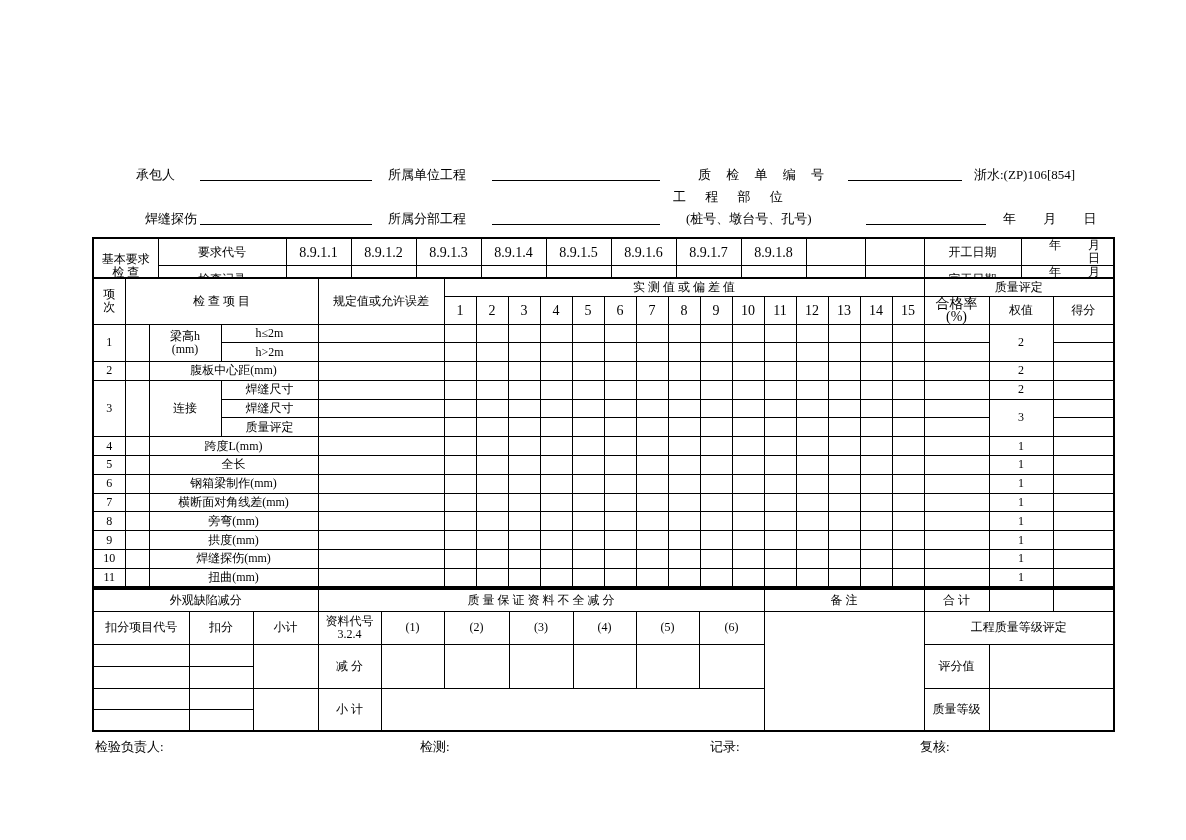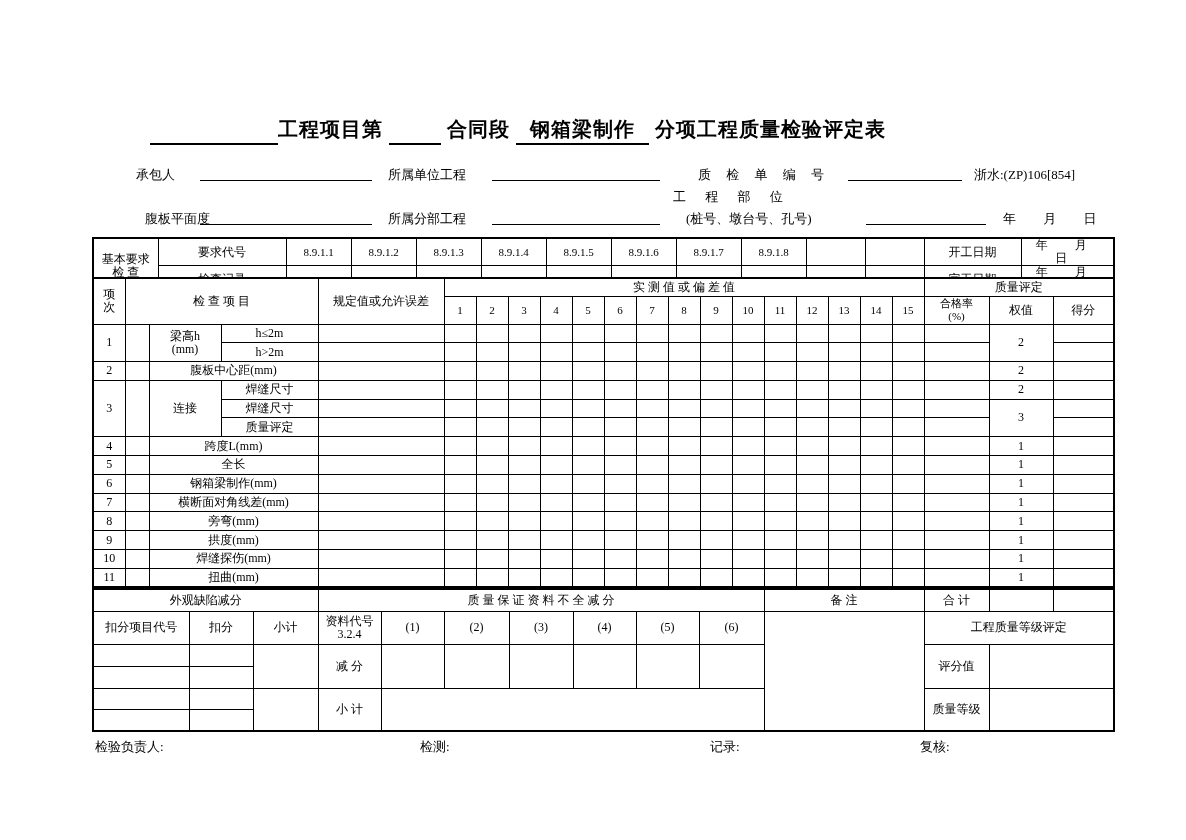--- a/index.html
+++ b/index.html
@@ -18,47 +18,40 @@
   .title-row {
     position:absolute; left:150px; top:116px; width:1000px;
     font-size:20px; font-weight:bold; letter-spacing:1px; white-space:nowrap;
   }
   .title-row .tblank { display:inline-block; border-bottom:2px solid #000; height:20px; vertical-align:bottom; }
   .title-row .uline { display:inline-block; border-bottom:2px solid #000; padding:0 14px; }
   .meta { position:absolute; font-size:13px; white-space:nowrap; }
   .blank { position:absolute; border-bottom:1px solid #000; height:14px; }
   .sp6 { letter-spacing:6px; }
   .sp8 { letter-spacing:8px; }
-  .date { letter-spacing:12px; }
+  .date { letter-spacing:12px;text-align:right; }
   .footer-label { position:absolute; top:738px; font-size:13px; white-space:nowrap; }
-  .small { font-size:11px; }
+  .small { font-size:14px; }
 </style>
 </head>
 <body>
 <div class="page">
 
-<div class="title-row">
-  <span class="tblank" style="width:128px"></span><span>工程项目第</span>
-  <span class="tblank" style="width:52px"></span>
-  <span>合同段</span>
-  <span class="uline">钢箱梁制作</span>
-  <span>分项工程质量检验评定表</span>
-</div>
 
 <span class="meta" style="left:136px;top:166px">承包人</span>
 <span class="blank" style="left:200px;top:167px;width:172px"></span>
 <span class="meta" style="left:388px;top:166px">所属单位工程</span>
 <span class="blank" style="left:492px;top:167px;width:168px"></span>
 <span class="meta sp6" style="left:698px;top:166px">质 检 单 编 号</span>
 <span class="blank" style="left:848px;top:167px;width:114px"></span>
 <span class="meta" style="left:974px;top:166px">浙水:(ZP)106[854]</span>
 
 <span class="meta sp8" style="left:673px;top:188px">工 程 部 位</span>
 
-<span class="meta" style="left:145px;top:210px">腹板平面度</span>
+<span class="meta" style="left:145px;top:210px">焊缝探伤</span>
 <span class="blank" style="left:200px;top:211px;width:172px"></span>
 <span class="meta" style="left:388px;top:210px">所属分部工程</span>
 <span class="blank" style="left:492px;top:211px;width:168px"></span>
 <span class="meta" style="left:686px;top:210px">(桩号、墩台号、孔号)</span>
 <span class="blank" style="left:866px;top:211px;width:120px"></span>
 <span class="meta date" style="left:1003px;top:210px">年 月 日</span>
 
 <table class="frame" style="left:92px;top:237px;width:1021px;height:40px">
   <colgroup>
         <col style="width:65px">

